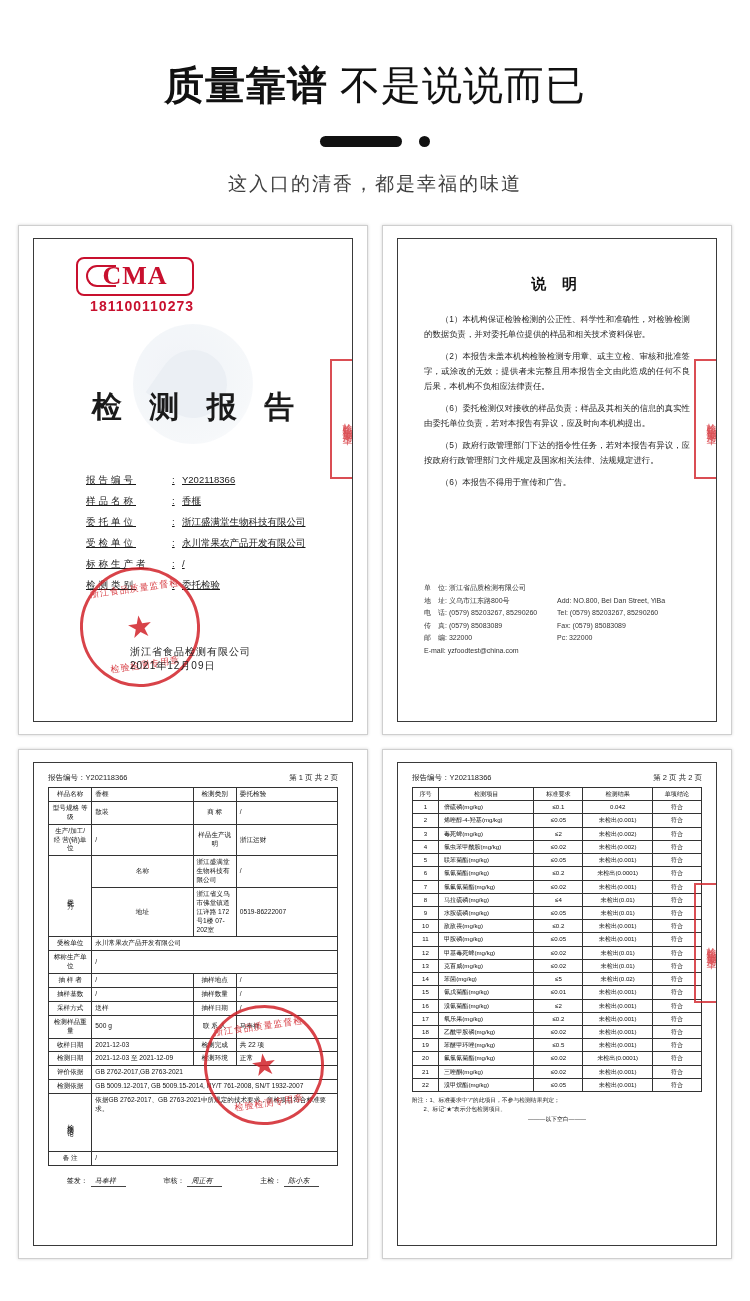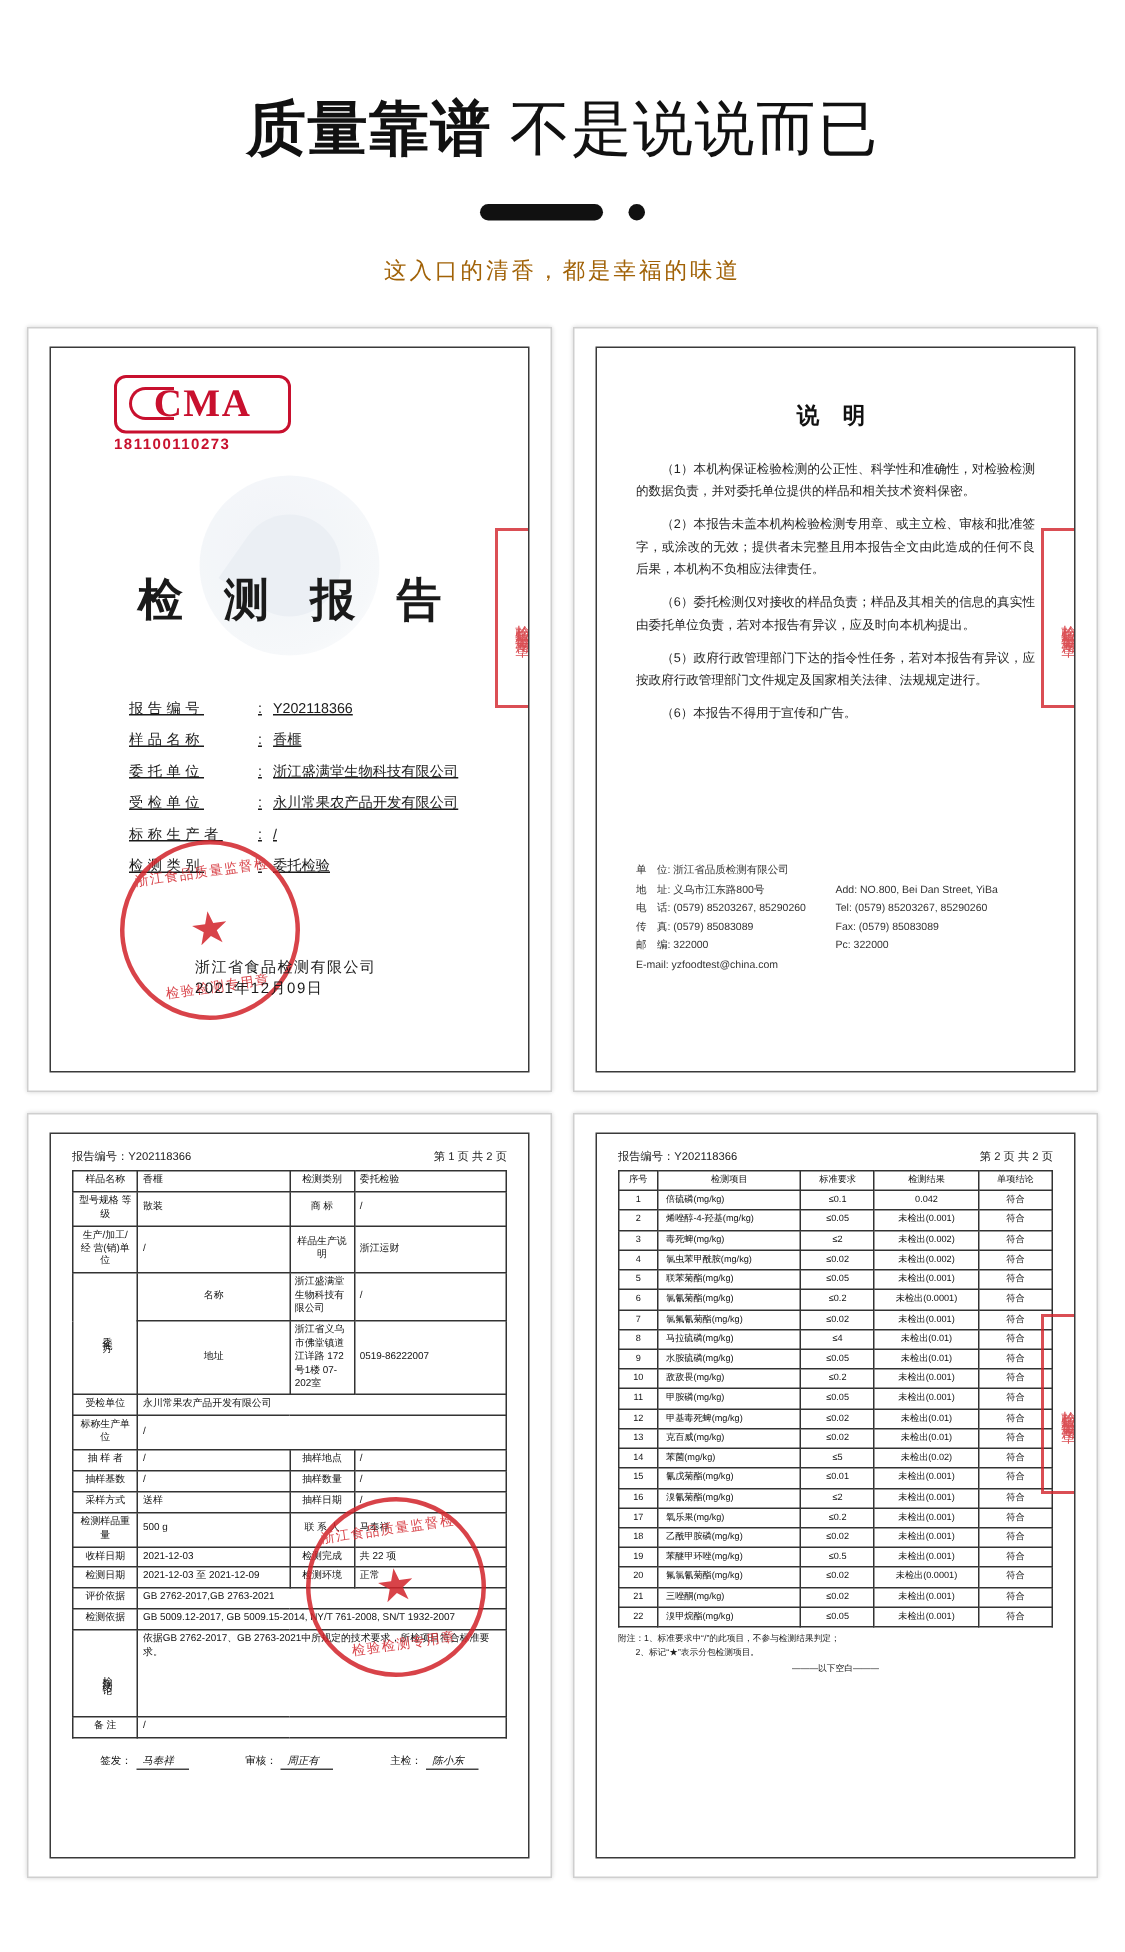--- a/index.html
+++ b/index.html
@@ -32,22 +32,22 @@
   .dash {
     position:absolute; left:0; top:1px;
     width:82px; height:11px; border-radius:6px; background:#111;
   }
   .dot {
     position:absolute; right:0; top:1px;
     width:11px; height:11px; border-radius:50%; background:#111;
   }
   .subhead {
     margin-top: 24px;
-    font-size: 15px;
-    color: #a16207;
+    font-size: 19px;
+    color: #404040;
     letter-spacing: 2px;
   }
 
   
   .grid {
     margin: 28px 18px 0 18px;
     display: grid;
     grid-template-columns: 1fr 1fr;
     grid-template-rows: 510px 510px;
     gap: 14px;
@@ -107,23 +107,23 @@
     content:"";
     position:absolute; left:8px; top:6px;
     width:28px;height:18px;
     border:2px solid #c8102e;
     border-right:none;
     border-radius:14px 0 0 14px;
   }
   .cma-num {
     margin-top:2px;
     color:#c8102e;
-    font-size:10px;
+    font-size:14px;
     letter-spacing:1px;
-    text-align:left;
+    text-align:right;
     font-weight:bold;
   }
 
   .report-title {
     position:absolute; left:10px; right:0; top:148px;
     text-align:center;
     font-size:30px;
     letter-spacing:10px;
     font-family:"Liberation Serif", serif;
     font-weight:bold;

